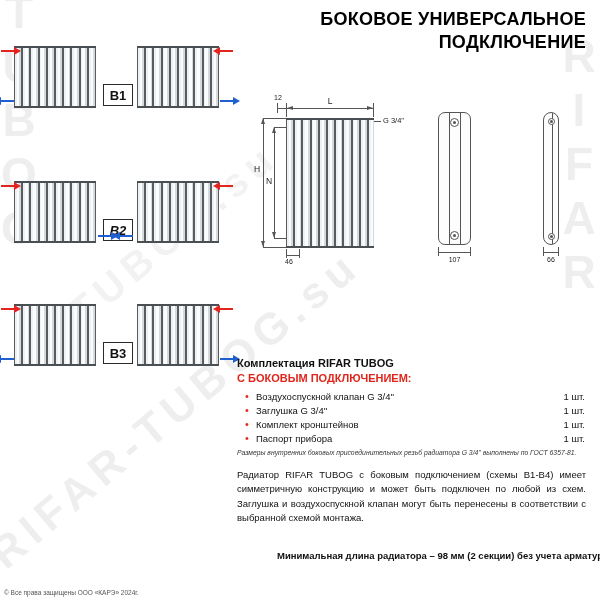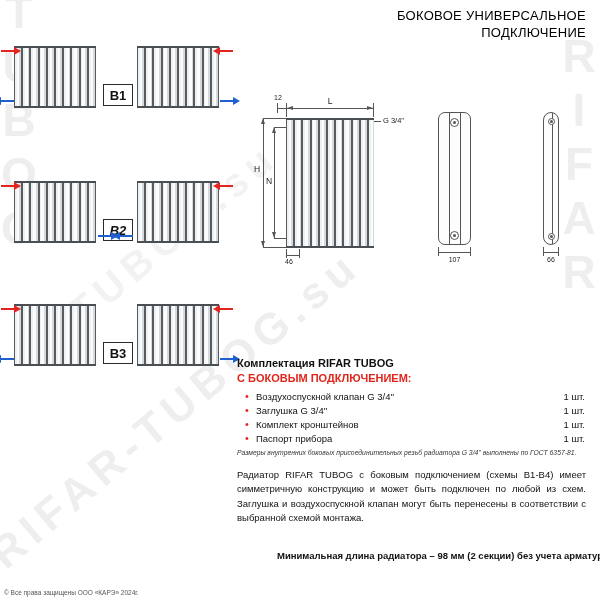--- a/index.html
+++ b/index.html
@@ -8,21 +8,21 @@
   
   .wm{position:absolute;z-index:0;font-weight:bold;color:rgba(90,90,90,0.10);
       white-space:nowrap;letter-spacing:7px;}
   .wm-vert{writing-mode:vertical-lr;text-orientation:upright;letter-spacing:2px;}
   #wm1{left:-8px;top:-14px;font-size:46px;}
   #wm2{right:-6px;top:30px;font-size:46px;}
   #wm3{left:-20px;top:540px;font-size:44px;transform:rotate(-40deg);transform-origin:left top;}
   #wm4{left:60px;top:300px;font-size:40px;transform:rotate(-40deg);transform-origin:left top;color:rgba(90,90,90,0.08);}
   
   .title{position:absolute;left:200px;right:14px;top:8px;z-index:2;text-align:right;
-         font-weight:normal;font-size:13px;line-height:1.28;letter-spacing:0.3px;color:#000;}
+         font-weight:bold;font-size:18px;line-height:1.28;letter-spacing:0.3px;color:#000;}
   
   .scheme{position:absolute;left:14px;width:231px;height:62px;z-index:2;}
   #scheme-b1{top:46px;} #scheme-b2{top:181px;font-style:italic;} #scheme-b3{top:304px;} #scheme-b4{top:438px;}
   .radiator{position:absolute;top:0;width:82px;height:62px;box-sizing:border-box;
     border-top:2.5px solid #4a4f54;border-bottom:2.5px solid #4a4f54;
     background:repeating-linear-gradient(90deg,#575c61 0 1px,#eef0f2 1px 2.8px,#fbfcfd 2.8px 5.4px,#d6dadd 5.4px 7.2px,#575c61 7.2px 8.2px);}
   .rad-left{left:0;} .rad-right{left:123px;}
   .scheme-label{position:absolute;left:89px;top:38px;width:30px;height:22px;box-sizing:border-box;
     border:1.5px solid #2a2a2a;background:#fff;display:flex;align-items:center;justify-content:center;
     font-weight:bold;font-size:13px;color:#111;}

